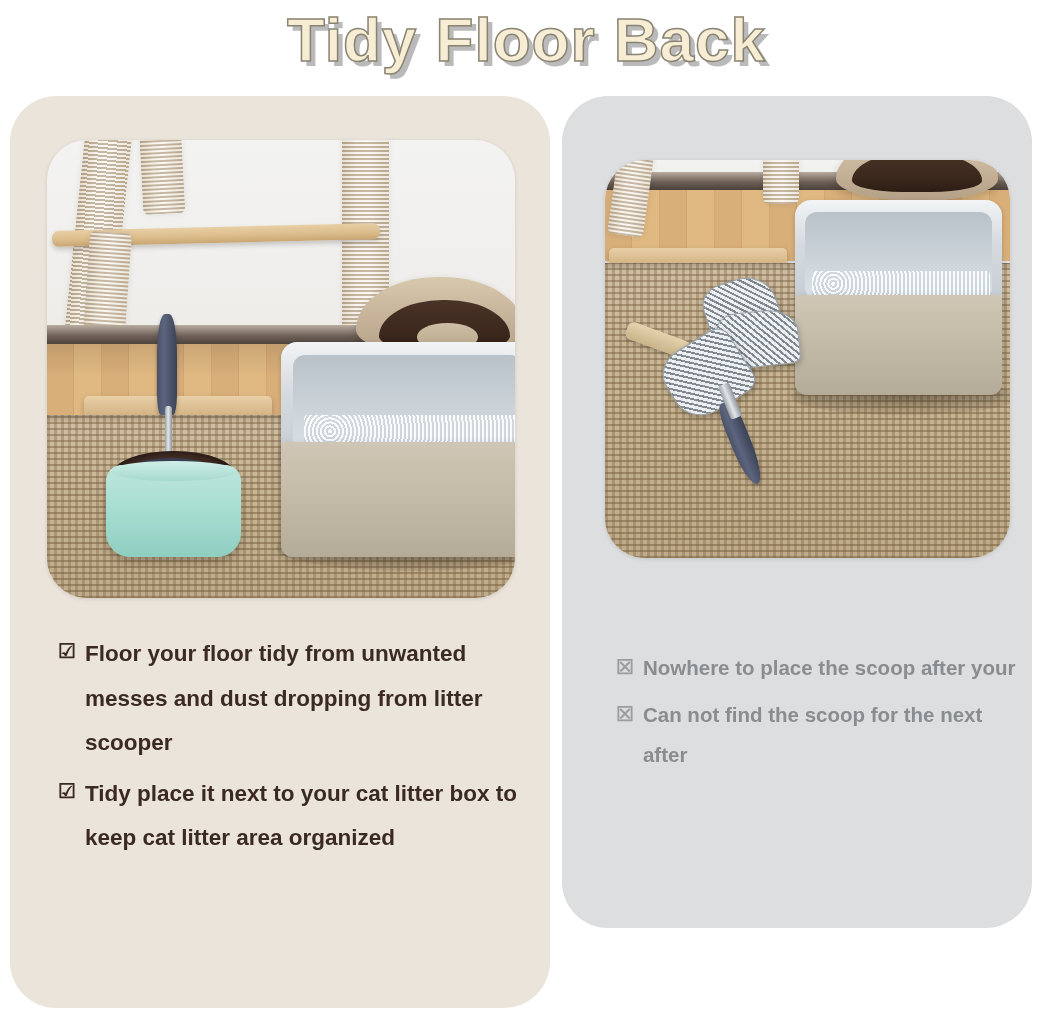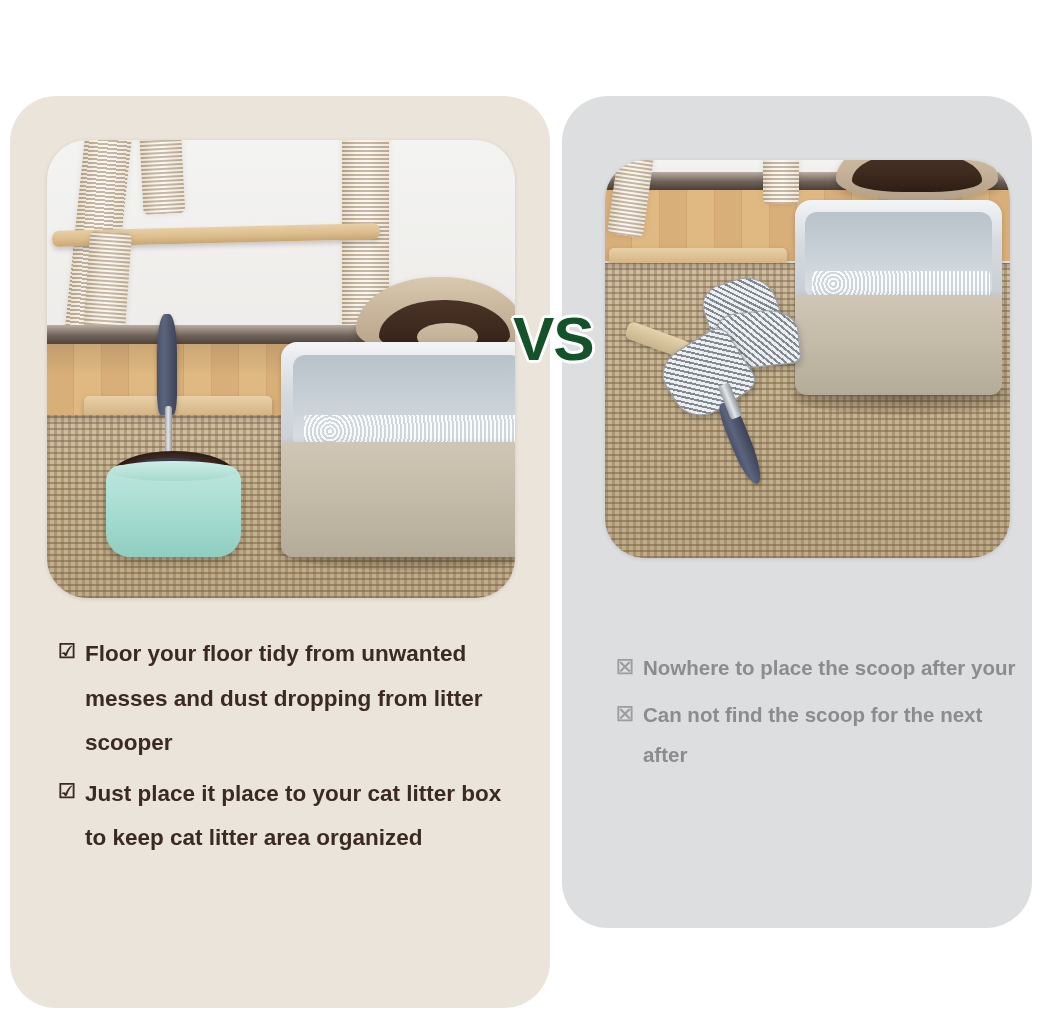--- a/index.html
+++ b/index.html
@@ -189,20 +189,21 @@
   .bullet .mark { flex: 0 0 auto; margin-right: 9px; font-size: 20px; line-height:1.98; }
   .bullets-left  .mark { color:#3B2A21; }
   .bullets-right .mark { color:#9b9ea1; }
   .bullet .txt  { flex: 1 1 auto; }
 </style>
 </head>
 <body>
 
 <div id="root">
 
+  <div class="title">Tidy Floor Back</div>
 
   <div class="panel-left"></div>
 
   <div class="photo photo-left">
     <div class="scene">
 
       <div class="wall" style="height:62%;"></div>
 
       <div class="post" style="left:6%;  top:-2%;  width:10%; height:44%; transform:rotate(6deg);"></div>
       <div class="post" style="left:20%; top:-4%;  width:9%;  height:20%; transform:rotate(-3deg);"></div>
@@ -237,21 +238,21 @@
     </div>
   </div>
 
   <div class="bullets-left">
     <div class="bullet">
       <span class="mark">☑</span>
       <span class="txt">Floor your floor tidy from unwanted messes and dust dropping from litter scooper</span>
     </div>
     <div class="bullet">
       <span class="mark">☑</span>
-      <span class="txt">Just place it place to your cat litter box to keep cat litter area organized</span>
+      <span class="txt">Tidy place it next to your cat litter box to keep cat litter area organized</span>
     </div>
   </div>
 
   <div class="panel-right"></div>
 
   <div class="photo photo-right">
     <div class="scene">
 
       <div class="wall" style="height:9%;"></div>
       <div class="baseboard" style="left:0; top:3%; width:100%; height:4.5%;"></div>
@@ -285,15 +286,14 @@
     <div class="bullet">
       <span class="mark">☒</span>
       <span class="txt">Nowhere to place the scoop after your</span>
     </div>
     <div class="bullet">
       <span class="mark">☒</span>
       <span class="txt">Can not find the scoop for the next after</span>
     </div>
   </div>
 
-  <div class="vs">VS</div>
 
 </div>
 
 </body></html>

